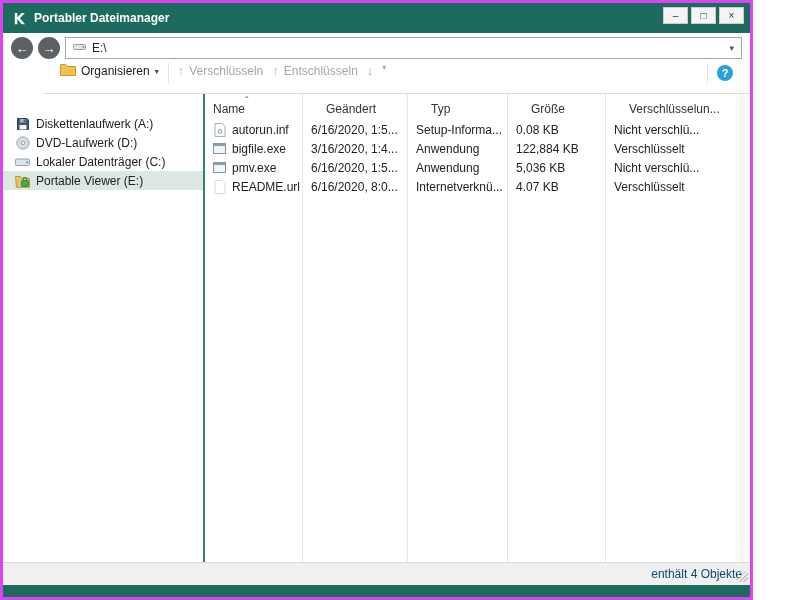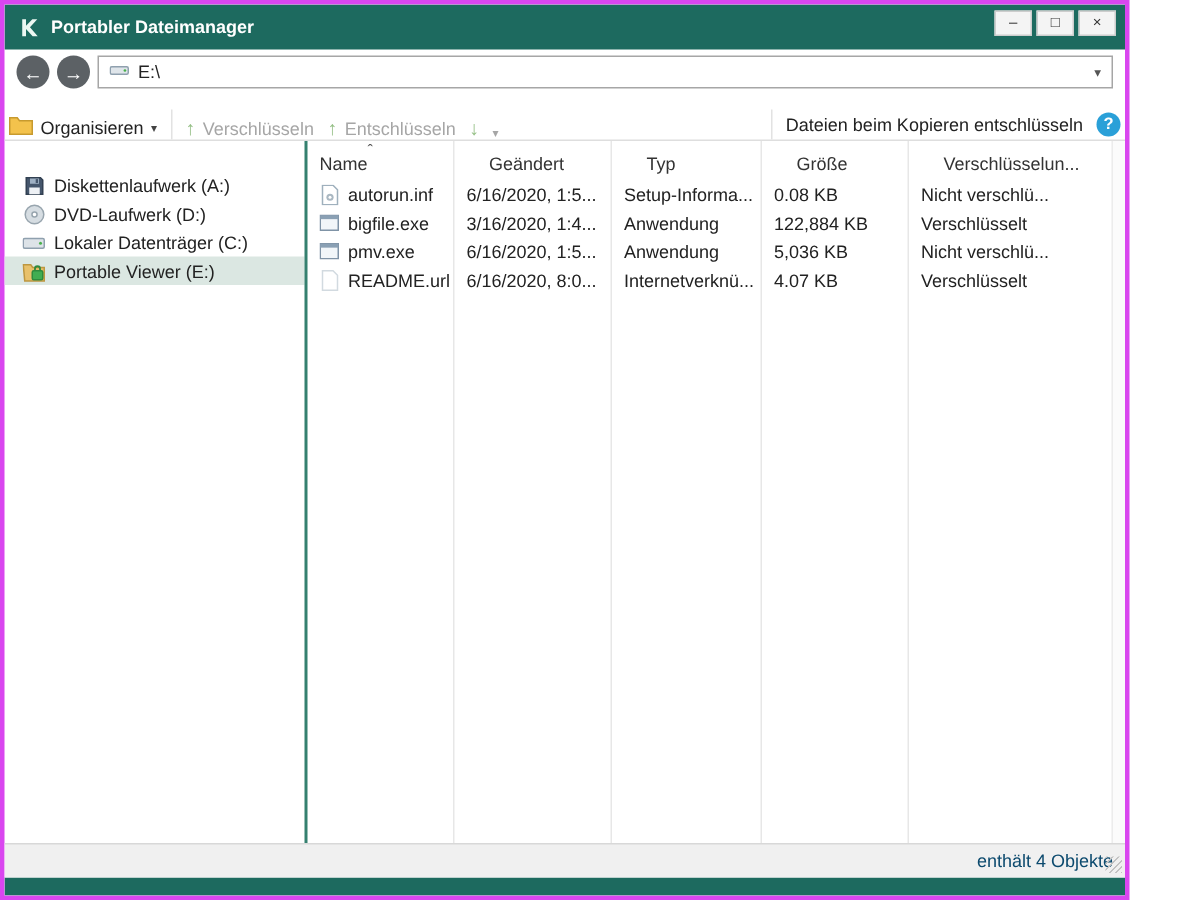--- a/index.html
+++ b/index.html
@@ -35,22 +35,22 @@
     color:#fff; font-size:13px; line-height:21px; text-align:center; padding:0;
   }
   .address-field {
     flex:1; height:22px; border:1px solid #a6a6a6; background:#fff;
     display:flex; align-items:center; gap:6px; padding:0 7px;
   }
   .addr-caret { margin-left:auto; color:#555; font-size:9px; }
 
   
   .toolbar {
-    flex:0 0 31px; display:flex; align-items:flex-end; gap:9px; padding:0 3px;
-    border-bottom:1px solid #dedede; white-space:nowrap;
+    flex:0 0 31px; display:flex; align-items:flex-start; gap:9px; padding:0 17px;
+    border-bottom:1px solid #dedede; white-space:nowrap;margin-left:40px;
   }
   .tb-item { display:flex; align-items:center; gap:5px; }
   .tb-item.disabled { color:var(--disabled_text,#a6a6a6); }
   .arrow { color:var(--accent_green,#94bf85); font-weight:bold; font-size:13px; }
   .caret { font-size:8px; color:#444; }
   .tb-item.disabled .caret { color:var(--disabled_text,#a6a6a6); }
   .sep { width:1px; height:20px; background:#e2e2e2; flex:0 0 1px; }
   .tb-right { margin-left:auto; display:flex; align-items:center; gap:9px; }
   .help {
     width:16px; height:16px; border-radius:50%; background:var(--help_blue,#2aa0d8);
@@ -143,21 +143,20 @@
       <span>Entschlüsseln</span>
     </div>
     <div class="tb-item disabled">
       <span class="arrow">↓</span>
     </div>
     <div class="tb-item disabled">
       <span class="caret">▾</span>
     </div>
     <div class="tb-right">
       <div class="sep"></div>
-      <span>Dateien beim Kopieren entschlüsseln</span>
       <span class="help">?</span>
     </div>
   </div>
 
   <div class="content">
 
     <div class="sidebar">
       <div class="side-item">
         <span class="sicon">
           <svg width="14" height="14" viewBox="0 0 14 14">

